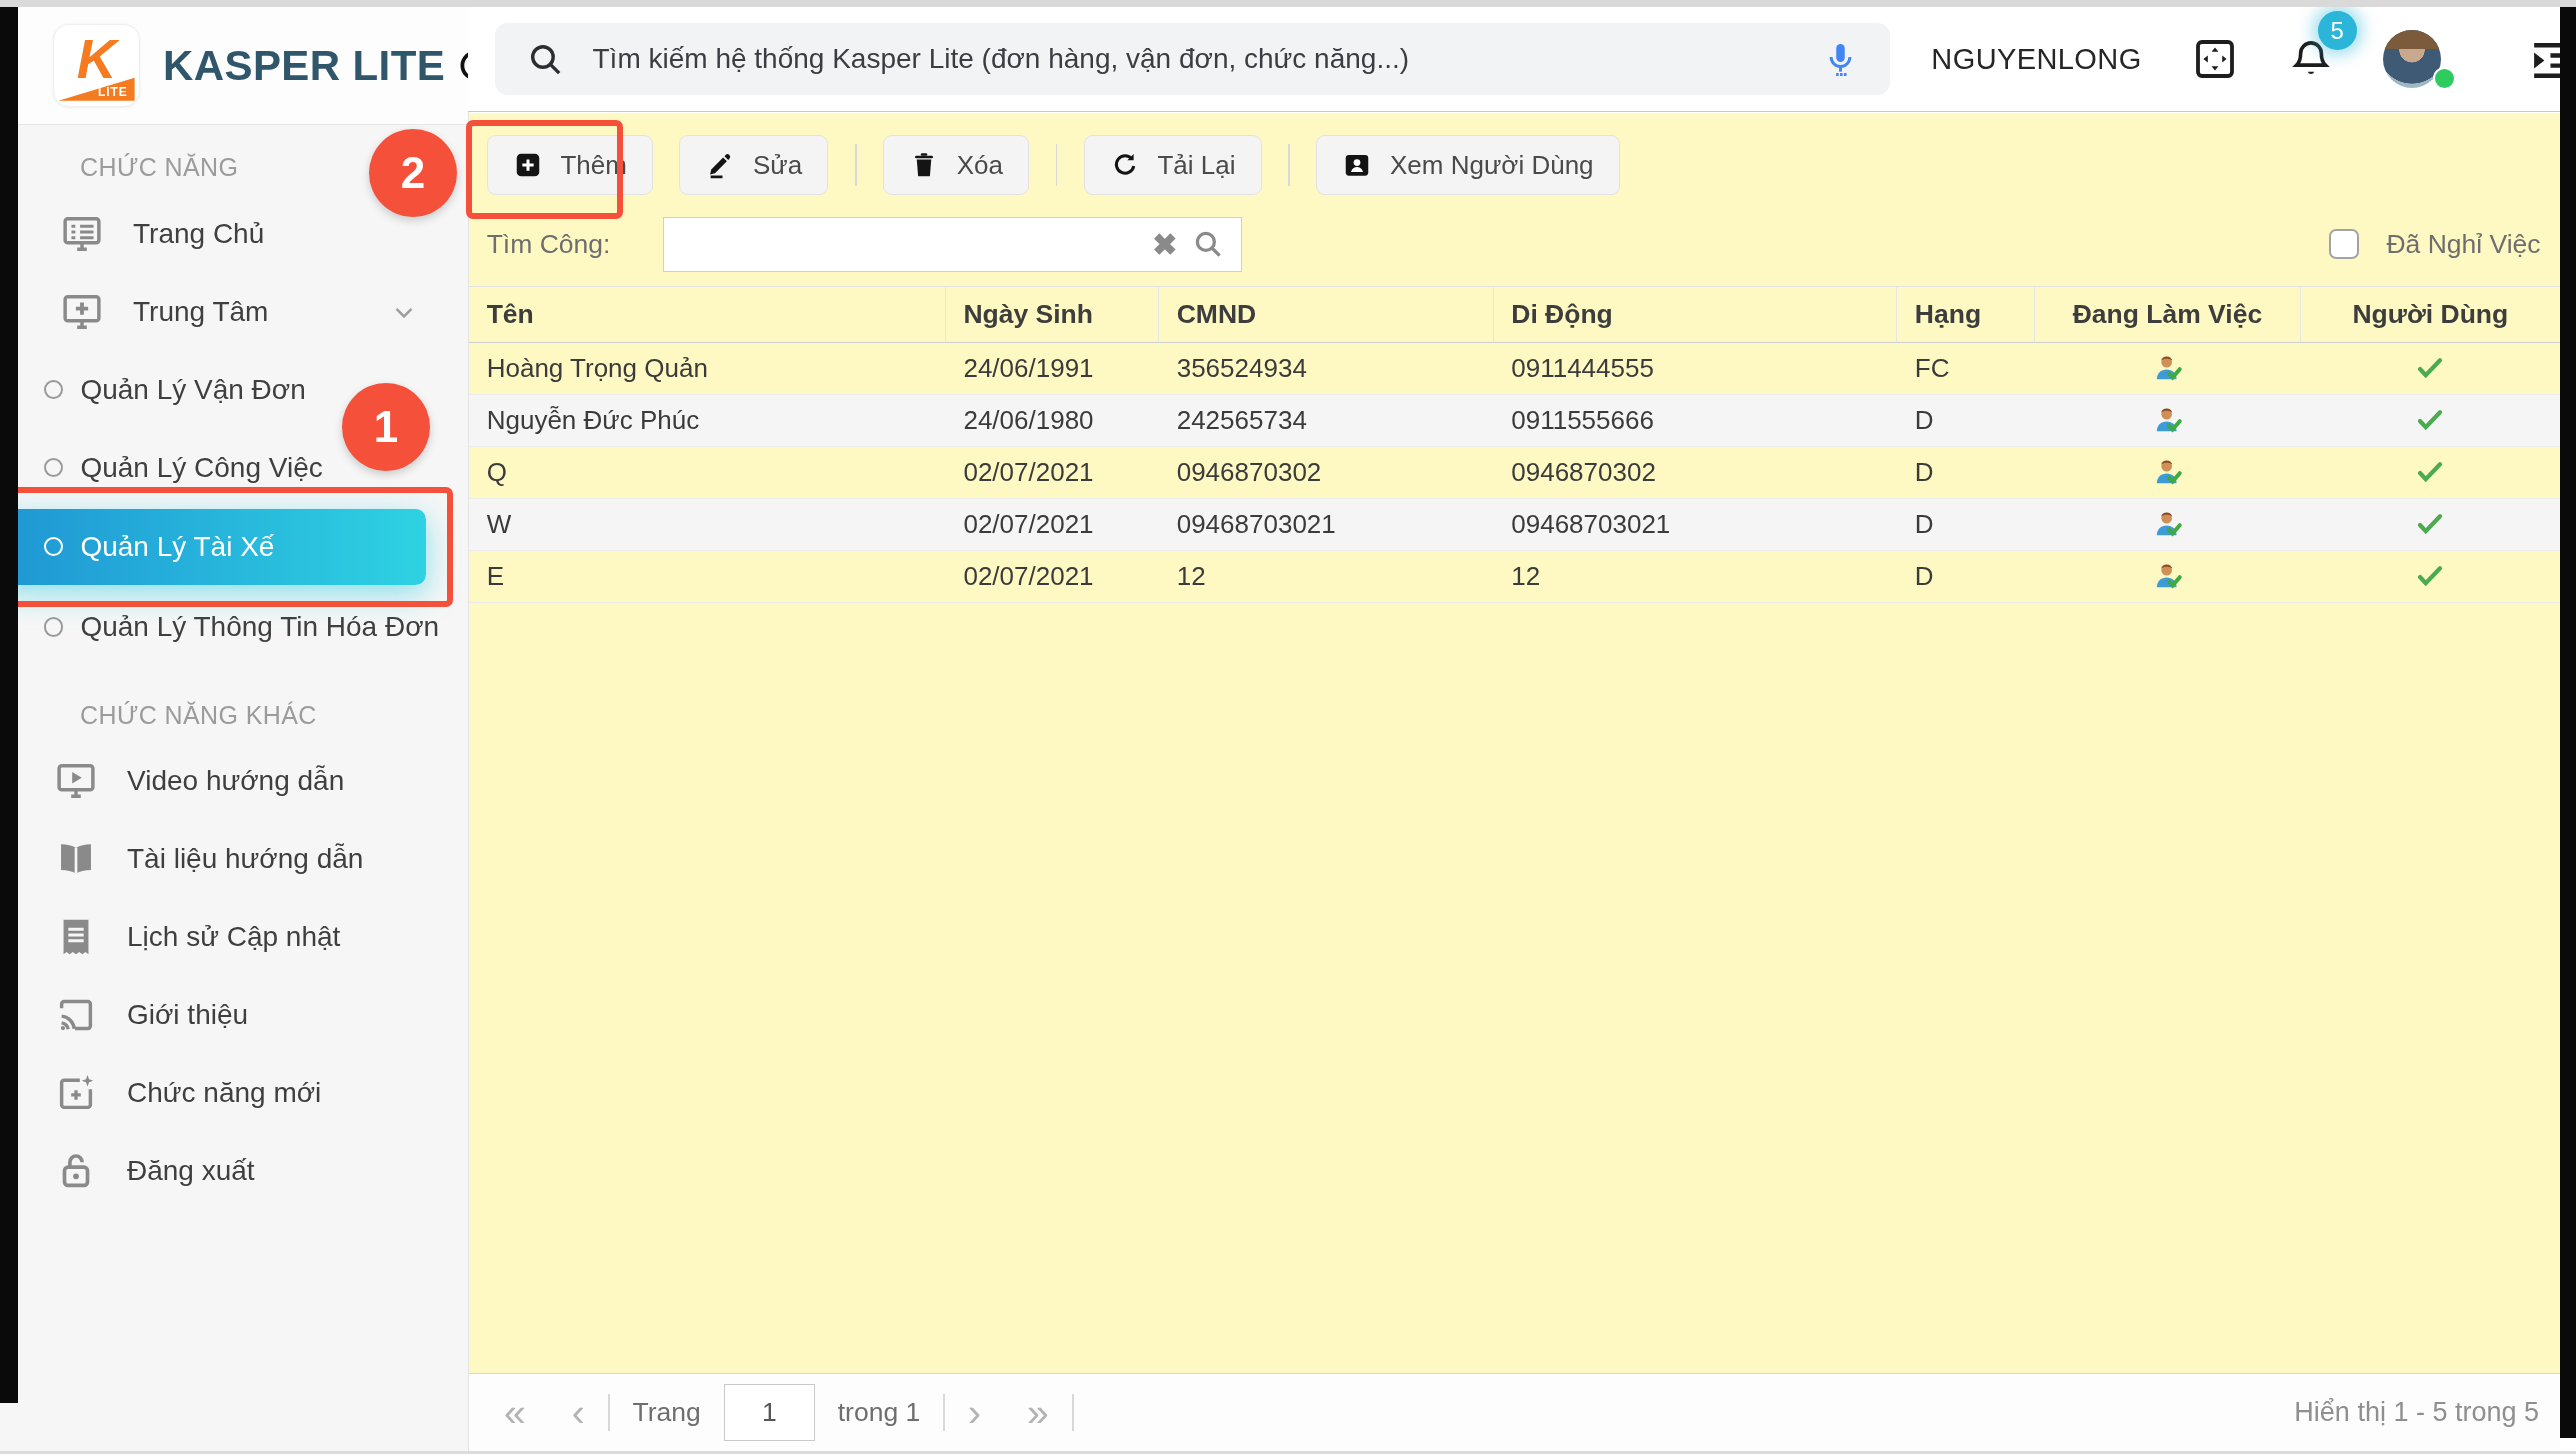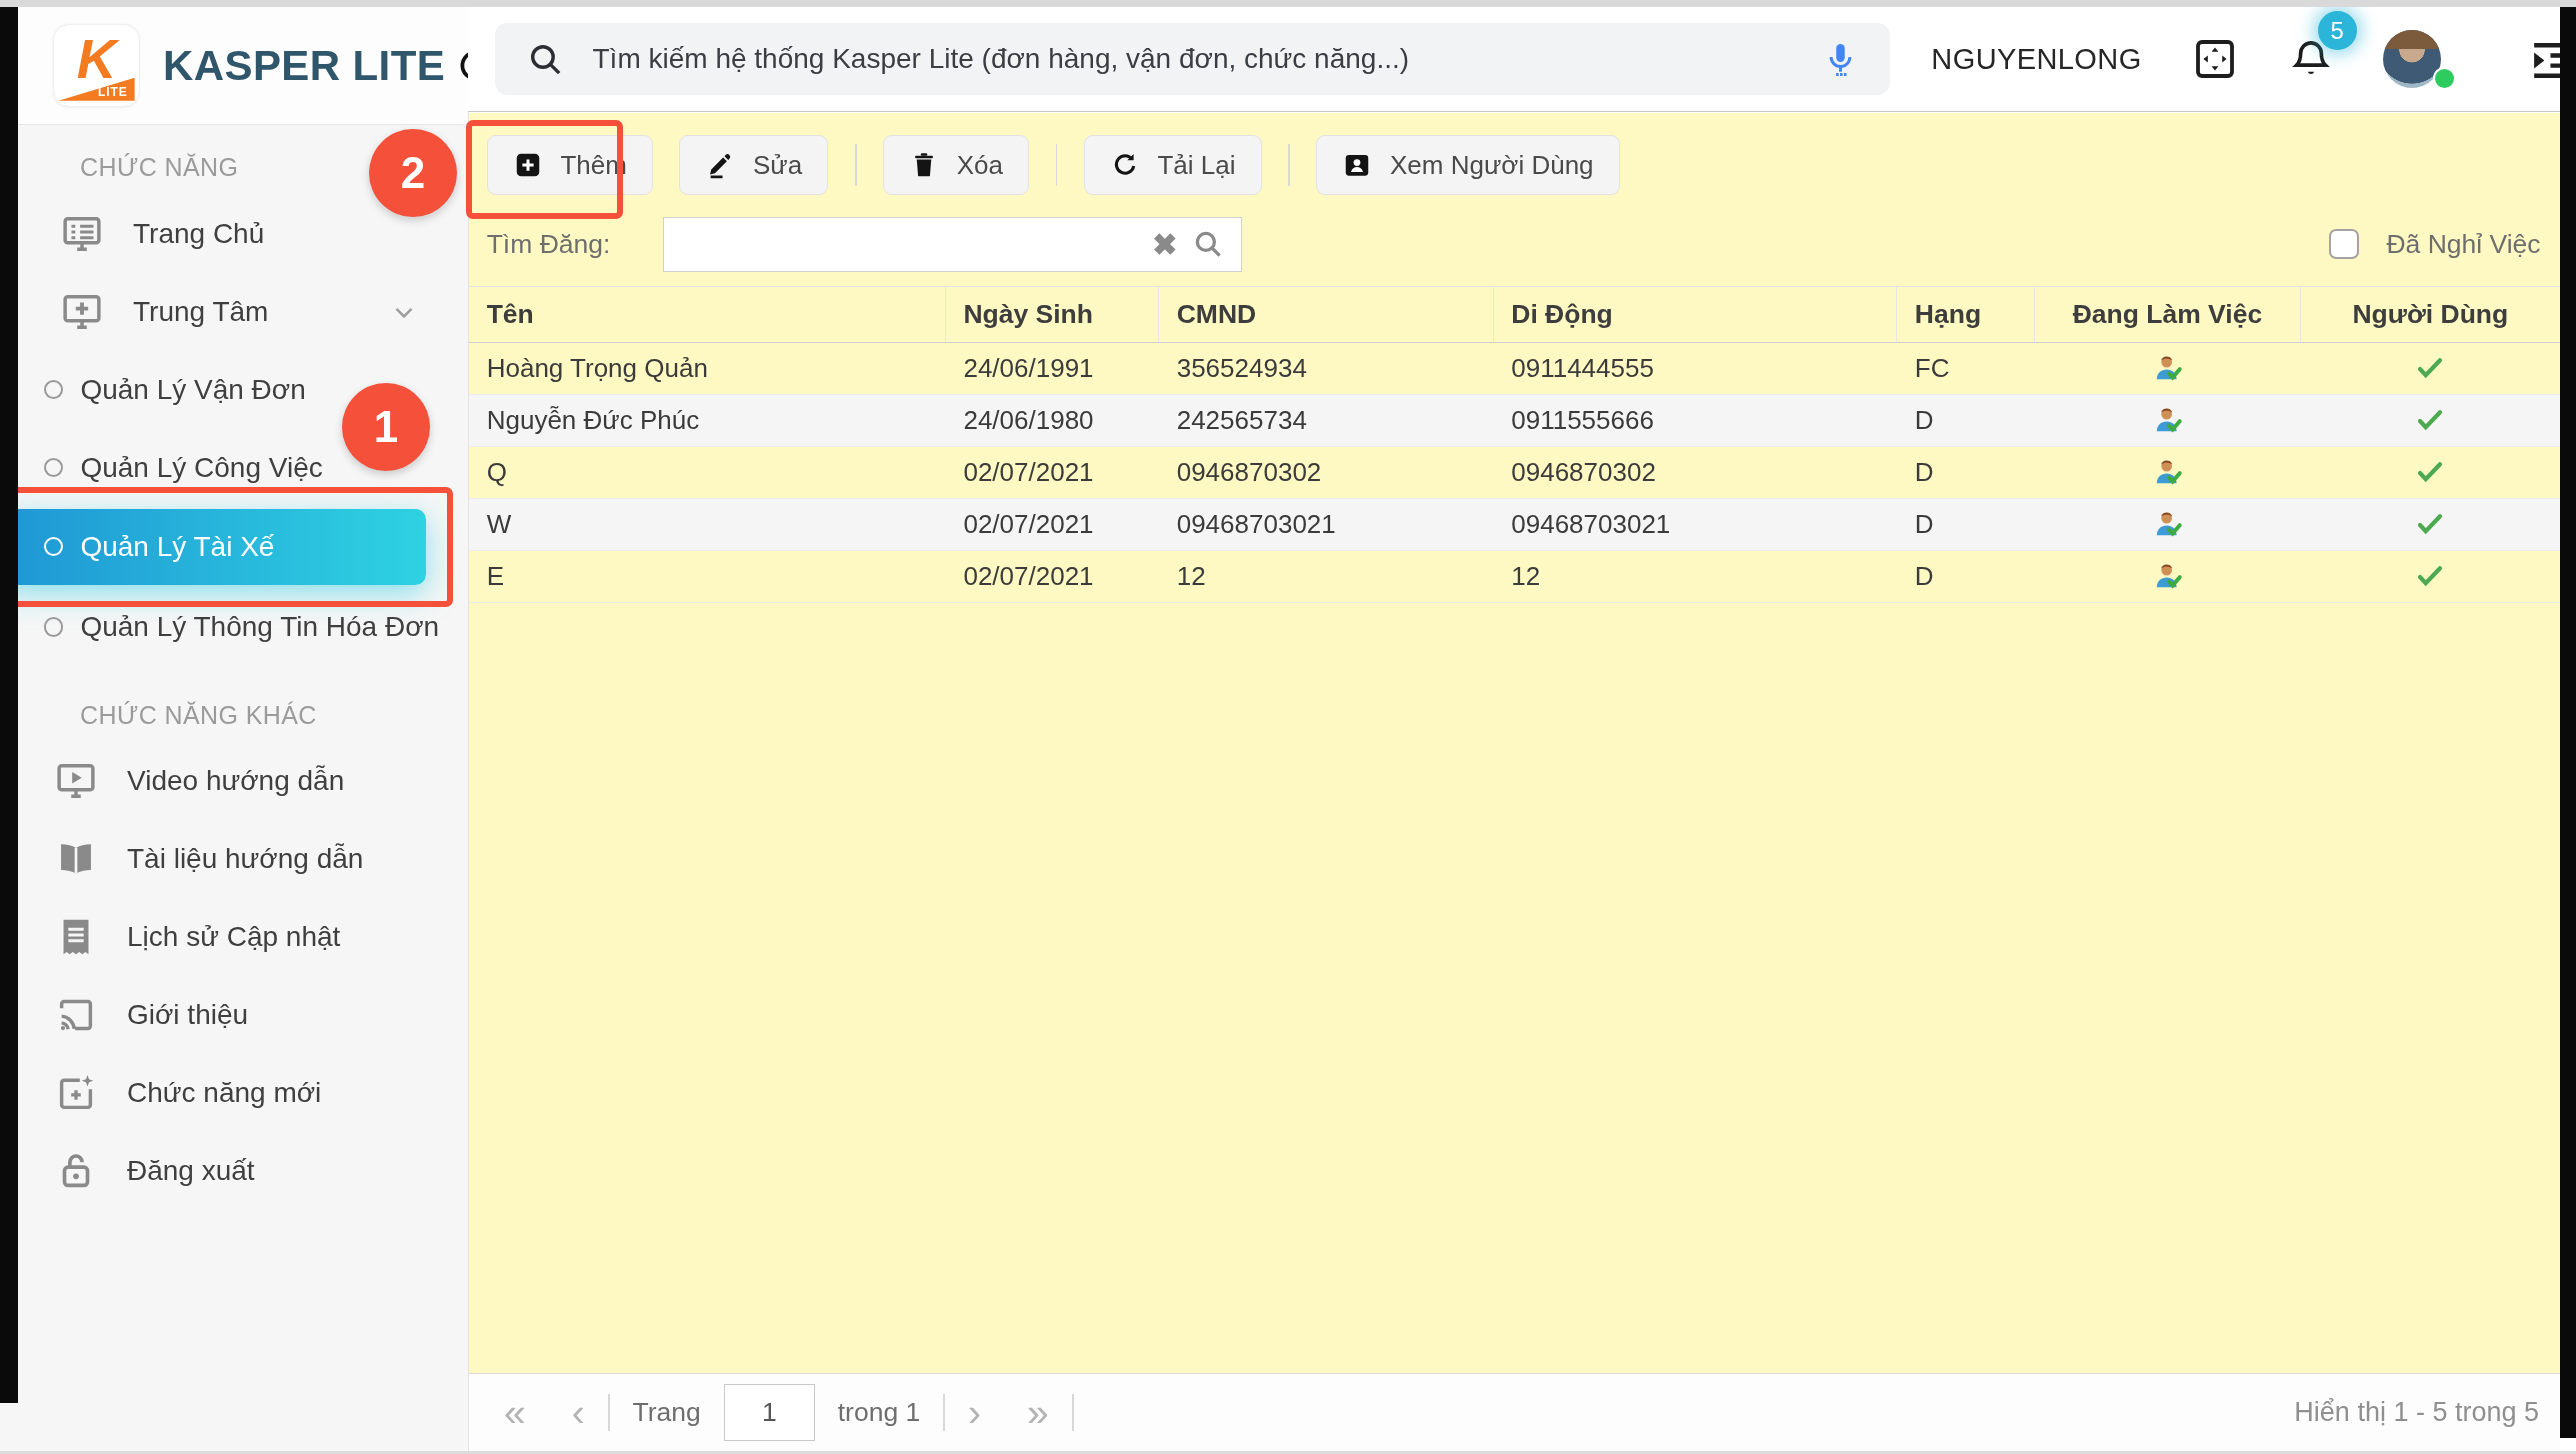--- a/index.html
+++ b/index.html
@@ -352,21 +352,21 @@
           <rect x="3" y="4" width="18" height="16.5" rx="2.5" fill="#141414"></rect>
           <circle cx="12" cy="10" r="2.7" fill="#fff"></circle>
           <path d="M7.2 17.5c.6-2.7 2.7-4 4.8-4s4.2 1.3 4.8 4z" fill="#fff"></path>
         </svg>
       </span>
       <span>Xem Người Dùng</span>
     </button>
   </div>
 
   <div class="filter-row">
-    <span class="filter-label">Tìm Đăng:</span>
+    <span class="filter-label">Tìm Công:</span>
     <div class="filter-input-wrap">
       <input type="text" value="" style="">
       <span class="clear-x">✖</span>
       <span class="mini-search">
         <svg width="34" height="34" viewBox="0 0 24 24" fill="none" stroke="#8a8a8a" stroke-width="2.3">
             <circle cx="10.5" cy="10.5" r="6"></circle>
             <path d="M15 15l5.2 5.2"></path>
           </svg>
       </span>
     </div>

